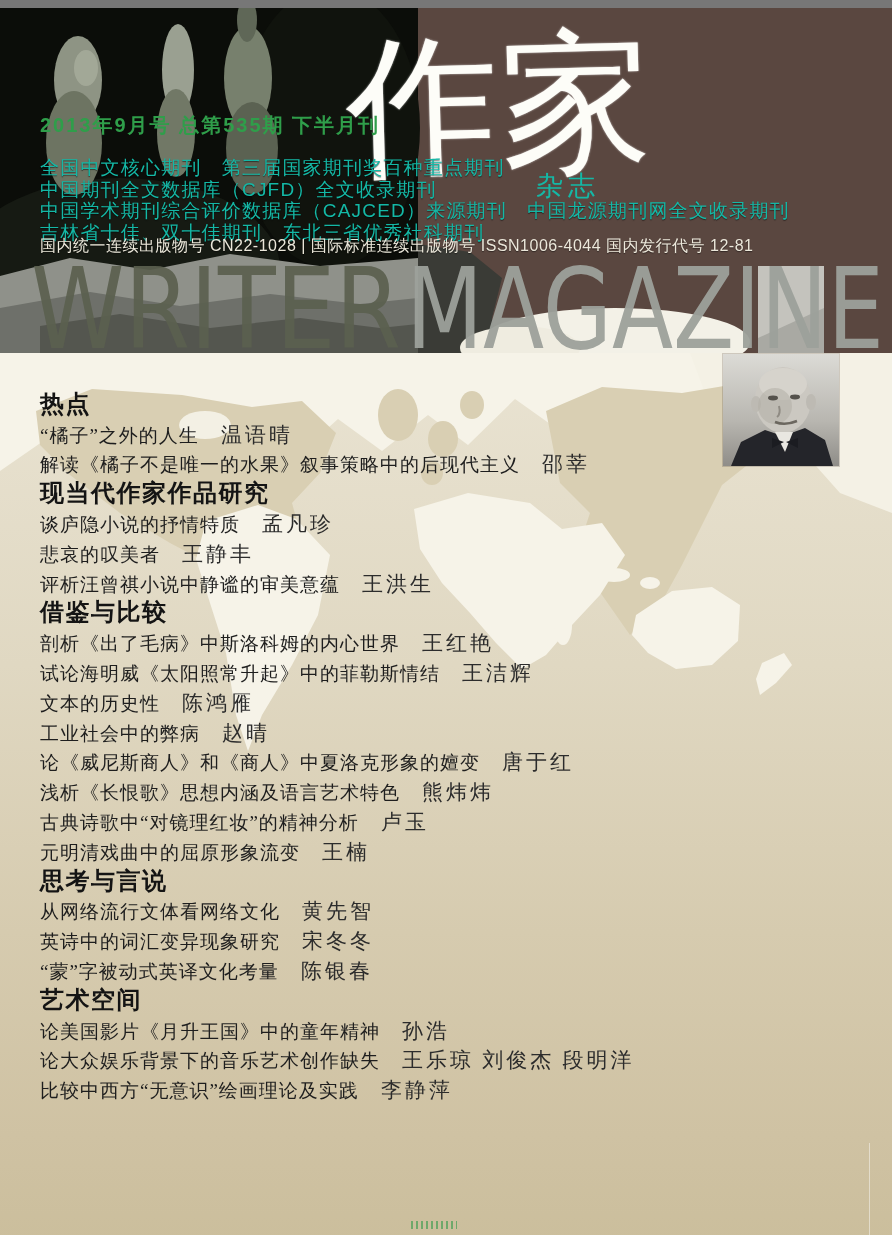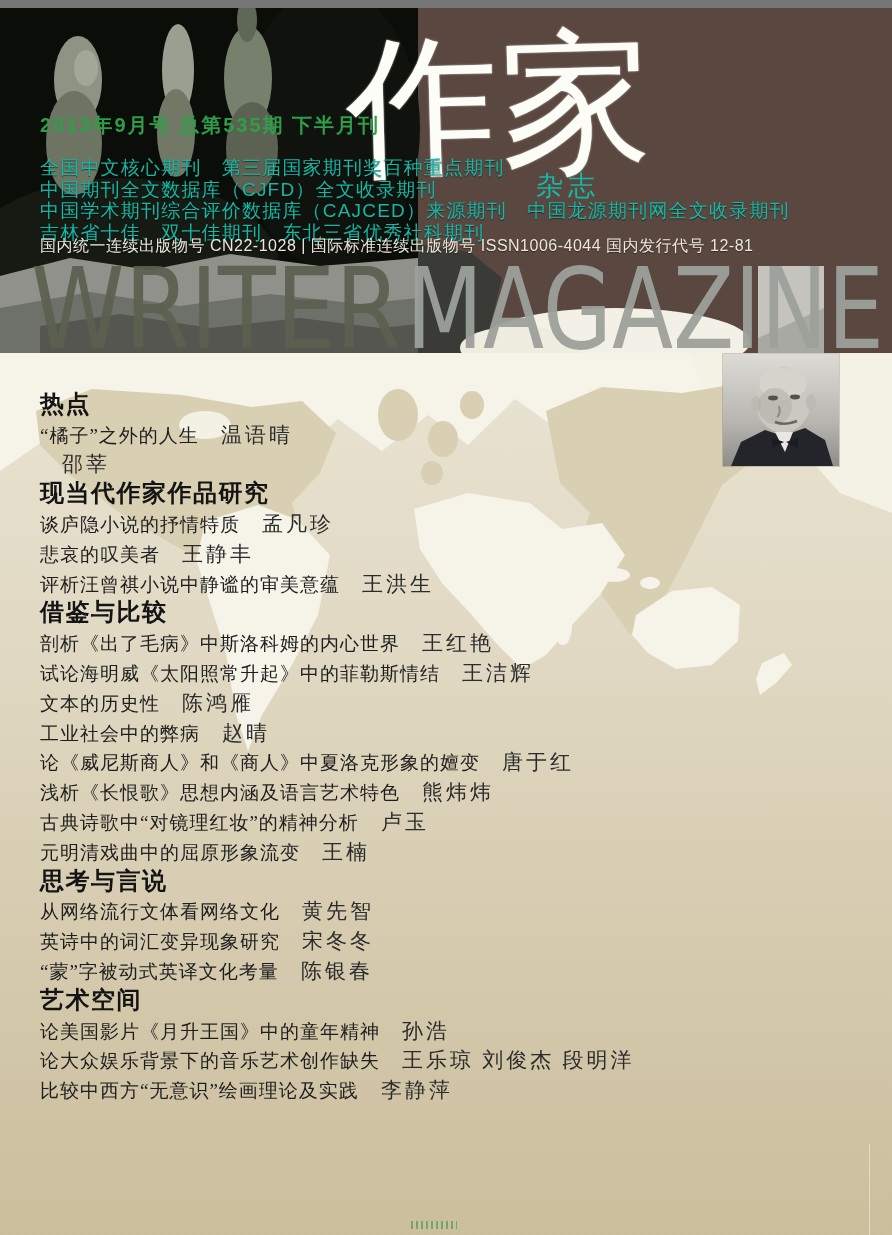--- a/index.html
+++ b/index.html
@@ -168,20 +168,21 @@
       <polygon points="63,88 75,84 75,94" fill="#1b1c21"></polygon>
     </svg>
 
     <div class="toc">
         <div class="toc-heading">热点</div>
         <div class="toc-row">
           <span class="toc-title">“橘子”之外的人生</span>
           <span class="toc-authors">温语晴</span>
         </div>
         <div class="toc-row">
+          <span class="toc-title">解读《橘子不是唯一的水果》叙事策略中的后现代主义</span>
           <span class="toc-authors">邵莘</span>
         </div>
         <div class="toc-heading">现当代作家作品研究</div>
         <div class="toc-row">
           <span class="toc-title">谈庐隐小说的抒情特质</span>
           <span class="toc-authors">孟凡珍</span>
         </div>
         <div class="toc-row">
           <span class="toc-title">悲哀的叹美者</span>
           <span class="toc-authors">王静丰</span>

